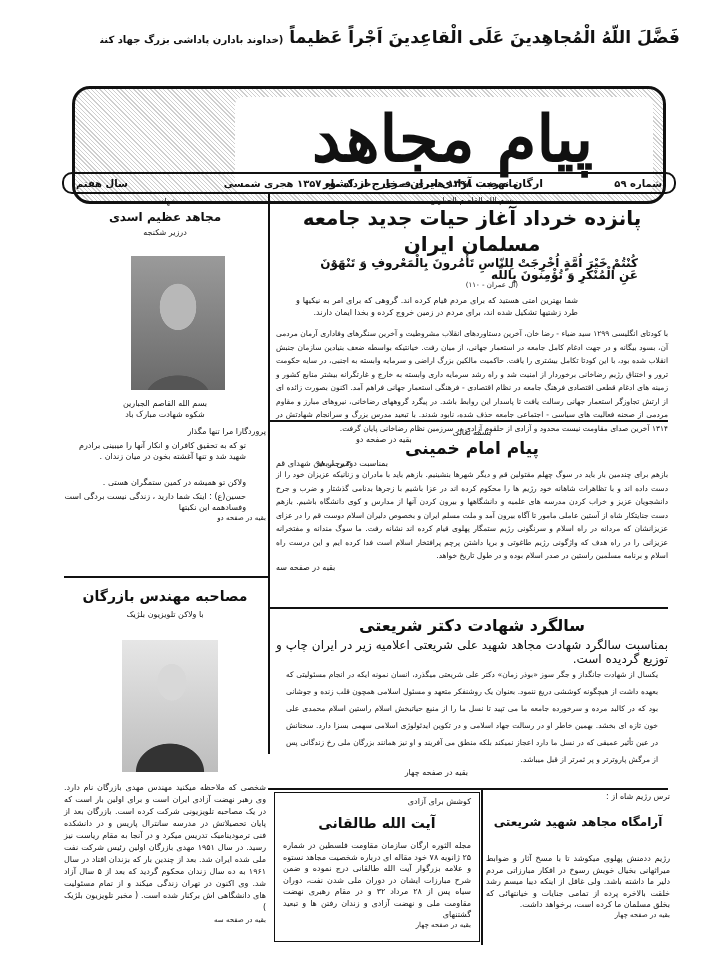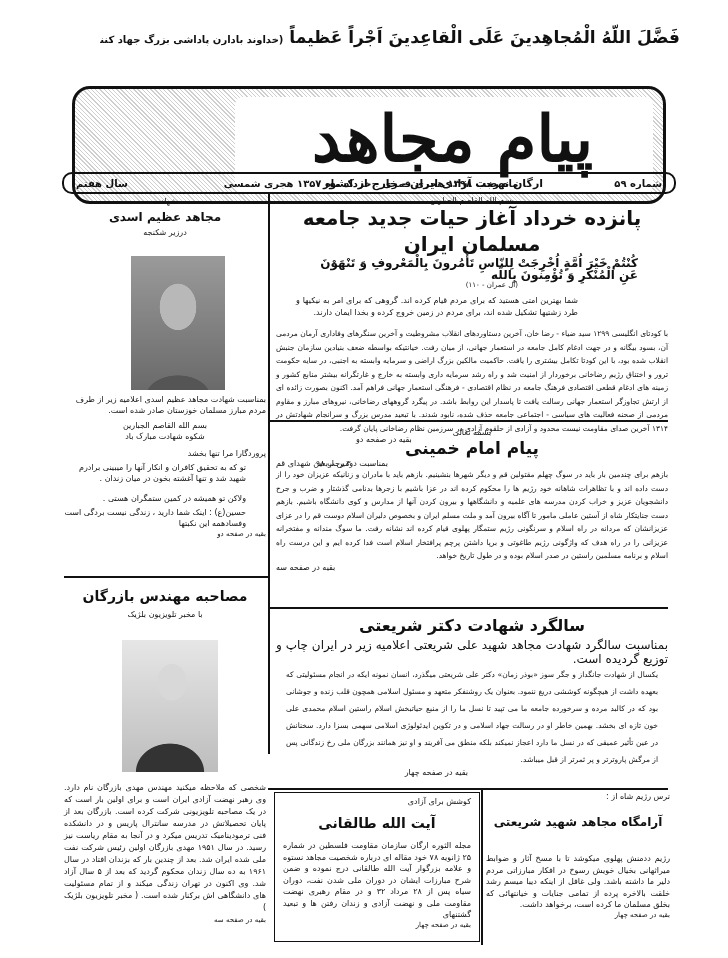--- a/index.html
+++ b/index.html
@@ -64,34 +64,33 @@
 </div>
 <div class="abs hline" style="left:268px;top:420px;width:400px;"></div>
 
 <div class="abs left-col rtl" style="top:197px;">
   <div class="small">شهادت</div>
   <div class="heading" style="font-size:12px;line-height:22px;">مجاهد عظیم اسدی</div>
   <div class="small">درزیر شکنجه</div>
 </div>
 <div class="abs photo-portrait"></div>
 <div class="abs left-col rtl" style="top:394px;text-align:right;font-size:8px;line-height:11px;">
-  <div>بمناسبت شهادت مجاهد عظیم اسدی اعلامیه زیر از طرف مردم مبارز مسلمان خوزستان صادر شده است.</div>
   <div style="text-align:center;margin-top:4px;">بسم الله القاصم الجبارين</div>
   <div style="text-align:center;">شکوه شهادت مبارک باد</div>
-  <div style="margin-top:6px;">پروردگارا مرا تنها بخشد</div>
+  <div style="margin-top:6px;">پروردگارا مرا تنها مگذار</div>
   <div style="padding-right:20px;margin-top:3px;">تو که به تحقیق کافران و انکار آنها را میبینی برادرم شهید شد و تنها آغشته بخون در میان زندان .</div>
-  <div style="padding-right:20px;margin-top:9px;">ولاکن تو همیشه در کمین ستمگران هستی .</div>
+  <div style="padding-right:20px;margin-top:15px;">ولاکن تو همیشه در کمین ستمگران هستی .</div>
   <div style="padding-right:20px;margin-top:3px;">حسین(ع) : اینک شما دارید ، زندگی نیست بردگی است وفسادهمه این نکبتها</div>
   <div style="font-size:7px;">بقیه در صفحه دو</div>
 </div>
 <div class="abs hline" style="left:64px;top:576px;width:204px;"></div>
 
 <div class="abs left-col rtl" style="top:586px;">
   <div class="heading" style="font-size:14px;line-height:20px;">مصاحبه مهندس بازرگان</div>
-  <div class="small" style="margin-top:4px;">با مخبر تلویزیون بلژیک</div>
+  <div class="small" style="margin-top:4px;">با ولاکن تلویزیون بلژیک</div>
 </div>
 <div class="abs photo-portrait2"></div>
 <div class="abs left-col rtl body-text" style="top:782px;line-height:12px;font-size:8px;">
   <span>شخصی که ملاحظه میکنید مهندس مهدی بازرگان نام دارد. وی رهبر نهضت آزادی ایران است و برای اولین بار است که در یک مصاحبه تلویزیونی شرکت کرده است. بازرگان بعد از پایان تحصیلاتش در مدرسه سانترال پاریس و در دانشکده فنی ترمودینامیک تدریس میکرد و در آنجا به مقام ریاست نیز رسید. در سال ۱۹۵۱ مهدی بازرگان اولین رئیس شرکت نفت ملی شده ایران شد. بعد از چندین بار که بزندان افتاد در سال ۱۹۶۱ به ده سال زندان محکوم گردید که بعد از ۵ سال آزاد شد. وی اکنون در تهران زندگی میکند و از تمام مسئولیت های دانشگاهی اش برکنار شده است. ( مخبر تلویزیون بلژیک )</span>
   <div style="font-size:7px;">بقیه در صفحه سه</div>
 </div>
 
 <div class="abs rtl" style="left:276px;top:428px;width:392px;">
   <div class="small" style="text-align:center;">بسمه تعالی</div>
   <div class="heading" style="font-size:17px;text-align:center;line-height:22px;">پیام امام خمینی</div>

